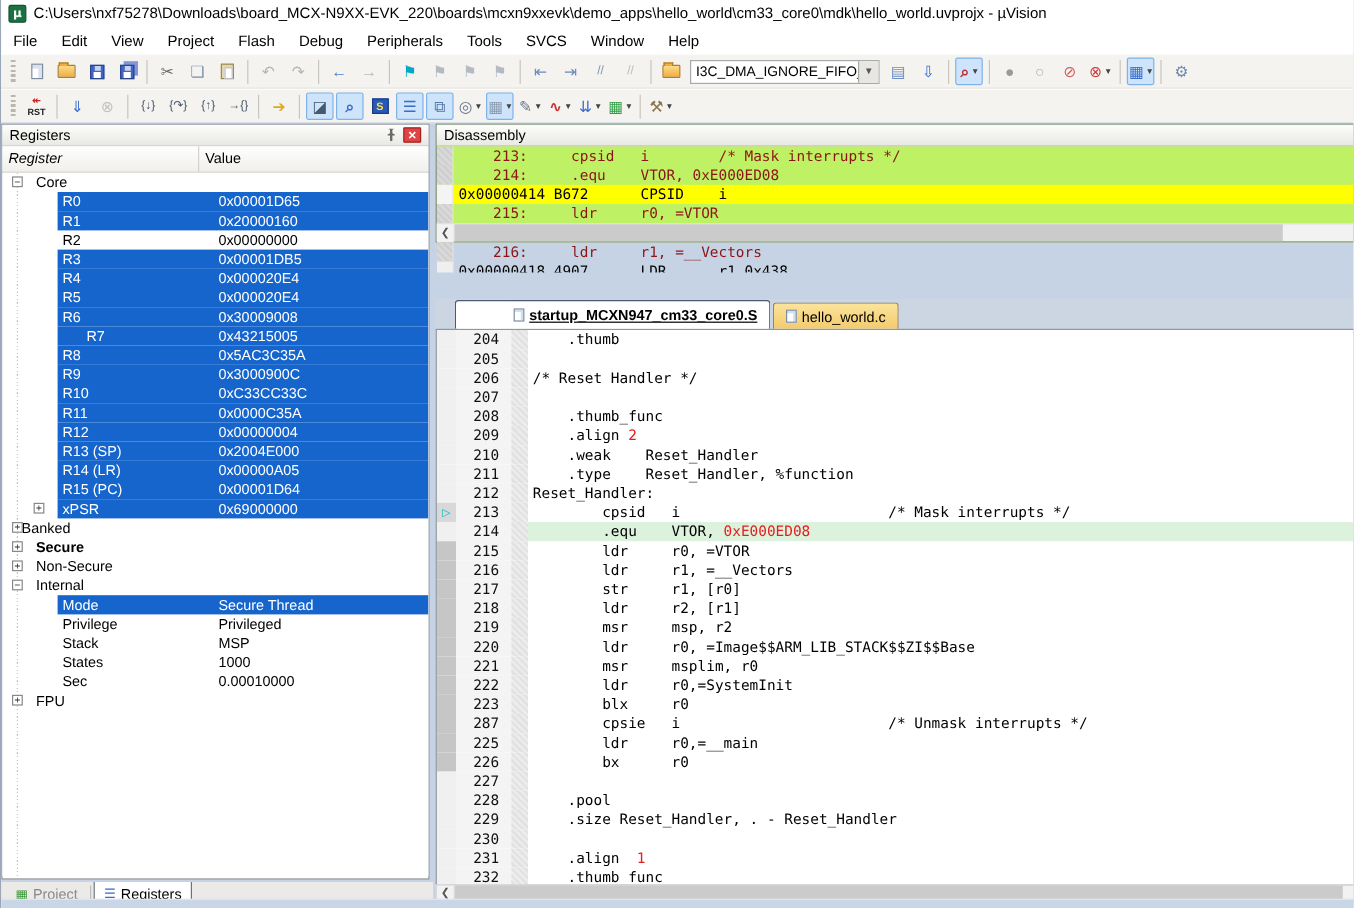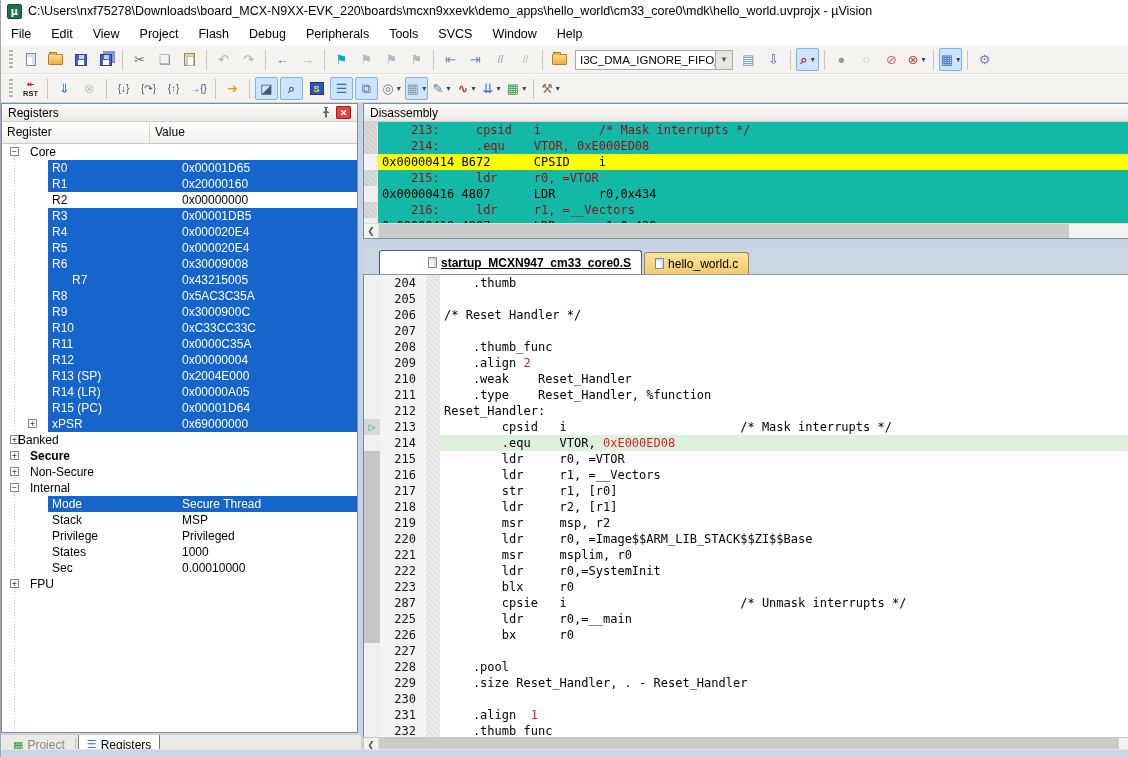--- a/index.html
+++ b/index.html
@@ -66,36 +66,36 @@
   .reg-panel{position:absolute;left:0;top:0;width:357px;height:630px;background:#fff;
              border:1px solid #848a93;}
   .panel-title{height:18px;background:linear-gradient(#fdfdfc,#e9e8e4);display:flex;align-items:center;
                padding:0 6px;font-size:12px;border-bottom:1px solid #d0cec8;}
   .panel-title .pt-label{flex:1;}
   .pin-btn{width:14px;height:13px;display:flex;align-items:center;justify-content:center;margin-right:3px;}
   .close-btn{width:15px;height:13px;background:#e04343;color:#fff;font:bold 9px "Liberation Sans",sans-serif;
              display:flex;align-items:center;justify-content:center;border:1px solid #a02020;border-radius:1px;}
   .reg-header{height:22px;display:flex;border-bottom:1px solid #cfccc5;background:linear-gradient(#ffffff,#f0efec);}
   .reg-header .hc{padding:3px 5px;font-size:12px;}
-  .reg-header .hc1{width:148px;border-right:1px solid #d5d2ca;}
+  .reg-header .hc1{width:164px;border-right:1px solid #d5d2ca;font-style:italic;}
   .reg-header .hc2{flex:1;}
   .reg-tree{position:relative;height:calc(100% - 42px);overflow:hidden;background:#fff;}
   .reg-row{position:relative;height:16px;font-size:12px;}
   .reg-row .selband{position:absolute;left:46px;right:0;top:0;bottom:0;background:#1565cd;}
   .reg-row .lbl,.reg-row .val{position:absolute;top:1px;white-space:nowrap;z-index:1;}
   .reg-row .val{left:180px;}
   .reg-row.sel .lbl,.reg-row.sel .val{color:#fff;}
   .reg-row .expbox{position:absolute;top:3px;width:9px;height:9px;background:#fff;border:1px solid #888;
                    font:8px/7px "DejaVu Sans Mono",monospace;text-align:center;color:#333;z-index:2;}
   .guide{position:absolute;left:12px;top:0;bottom:0;width:1px;
          background:repeating-linear-gradient(#c4c4c4 0 1px,transparent 1px 3px);}
 
   
   .right{position:absolute;left:362px;top:0;width:766px;height:654px;}
-  .disasm{position:absolute;left:0;top:0;width:766px;height:136px;background:#14b8a6;border:1px solid #848a93;}
+  .disasm{position:absolute;left:0;top:0;width:766px;height:99px;background:#bef264;border:1px solid #848a93;}
   .dis-body{position:relative;height:105px;overflow:hidden;}
   .dis-line{display:flex;height:16px;}
   .dis-line .dmargin{width:14px;flex:none;background:#efefef;border-right:1px solid #e2e2e2;}
   .dis-line.source .dmargin{background:repeating-linear-gradient(45deg,#d9d9d9 0 2px,#cfcfcf 2px 4px);}
   .dis-line pre{margin:0;padding:0 0 0 4px;font-size:12px;line-height:16px;flex:1;}
   .dis-line.source pre{color:#8b1515;}
   .dis-line.current{background:#ffff00;}
   .dis-line.current .dmargin{background:#f4f4f4;}
   .hscroll{position:absolute;left:0;width:100%;height:15px;background:#f2f2f2;border-top:1px solid #dcdcdc;display:flex;}
   .hs-btn{width:15px;height:100%;background:#f2f2f2;display:flex;align-items:center;justify-content:center;
@@ -471,26 +471,26 @@
           <div class="reg-row">
             <span class="expbox" style="left: 8px;">−</span>
             <span class="lbl" style="left: 28px;">Internal</span>
           </div>
           <div class="reg-row sel">
             <div class="selband"></div>
             <span class="lbl" style="left: 50px;">Mode</span>
             <span class="val">Secure Thread</span>
           </div>
           <div class="reg-row">
+            <span class="lbl" style="left: 50px;">Privilege</span>
+            <span class="val">Privileged</span>
+          </div>
+          <div class="reg-row">
             <span class="lbl" style="left: 50px;">Stack</span>
             <span class="val">MSP</span>
-          </div>
-          <div class="reg-row">
-            <span class="lbl" style="left: 50px;">Privilege</span>
-            <span class="val">Privileged</span>
           </div>
           <div class="reg-row">
             <span class="lbl" style="left: 50px;">States</span>
             <span class="val">1000</span>
           </div>
           <div class="reg-row">
             <span class="lbl" style="left: 50px;">Sec</span>
             <span class="val">0.00010000</span>
           </div>
           <div class="reg-row">

